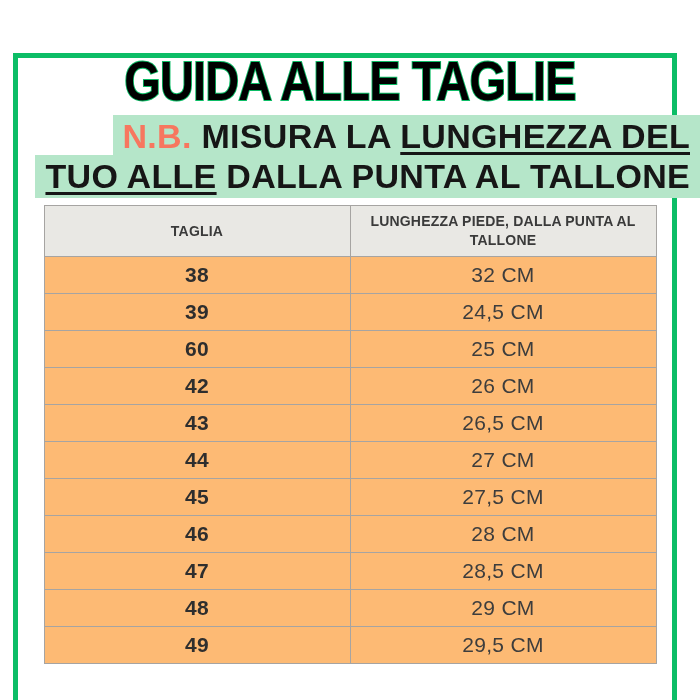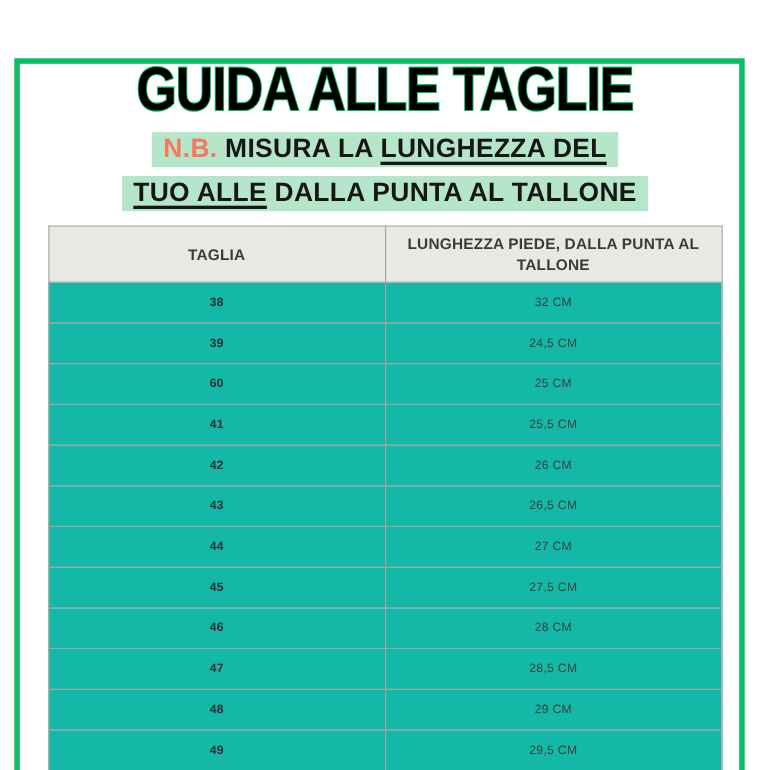--- a/index.html
+++ b/index.html
@@ -39,23 +39,24 @@
     letter-spacing: -1px;
     color: #000000;
     -webkit-text-stroke: 2px #0cbd66;
     paint-order: stroke fill;
     transform: scaleX(0.84);
     white-space: nowrap;
   }
   .note {
     margin-top: 9px;
     font-weight: bold;
-    font-size: 24px;
+    font-size: 34px;
     color: #161616;
     letter-spacing: 0.3px;
+    text-align: right;
   }
   .note-line {
     line-height: 40px;
   }
   .hl {
     background: #b5e6c9;
     padding: 2px 10px 3px 10px;
   }
   .nb {
     color: #f7775f;
@@ -80,22 +81,22 @@
     background: #e9e8e4;
     font-size: 14px;
     line-height: 19px;
     font-weight: bold;
     color: #3a3a3a;
     height: 46px;
     padding: 2px 4px;
     letter-spacing: 0.2px;
   }
   .size-table td {
-    background: #14b8a6;
-    font-size: 11px;
+    background: #fdba74;
+    font-size: 21px;
     color: #3d3d3d;
     height: 36px;
     padding: 0 0;
     letter-spacing: 0.3px;
   }
   .size-table td.size-cell {
     font-weight: bold;
     color: #2e2e2e;
   }
   .col-half { width: 50%; }
@@ -128,24 +129,20 @@
           </tr>
           <tr>
             <td class="size-cell">39</td>
             <td class="length-cell">24,5 CM</td>
           </tr>
           <tr>
             <td class="size-cell">60</td>
             <td class="length-cell">25 CM</td>
           </tr>
           <tr>
-            <td class="size-cell">41</td>
-            <td class="length-cell">25,5 CM</td>
-          </tr>
-          <tr>
             <td class="size-cell">42</td>
             <td class="length-cell">26 CM</td>
           </tr>
           <tr>
             <td class="size-cell">43</td>
             <td class="length-cell">26,5 CM</td>
           </tr>
           <tr>
             <td class="size-cell">44</td>
             <td class="length-cell">27 CM</td>

